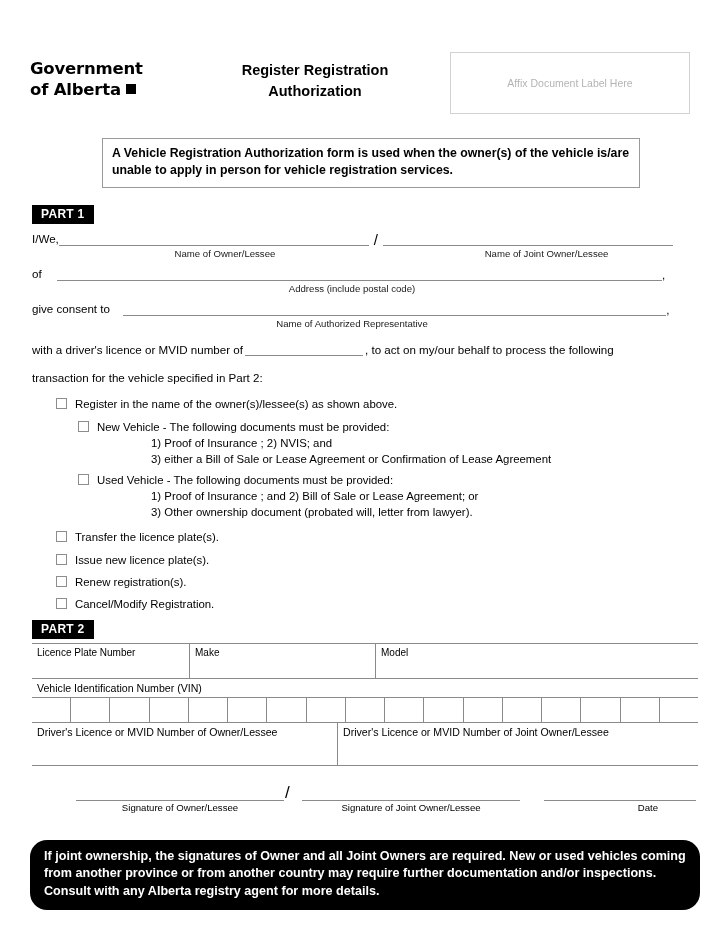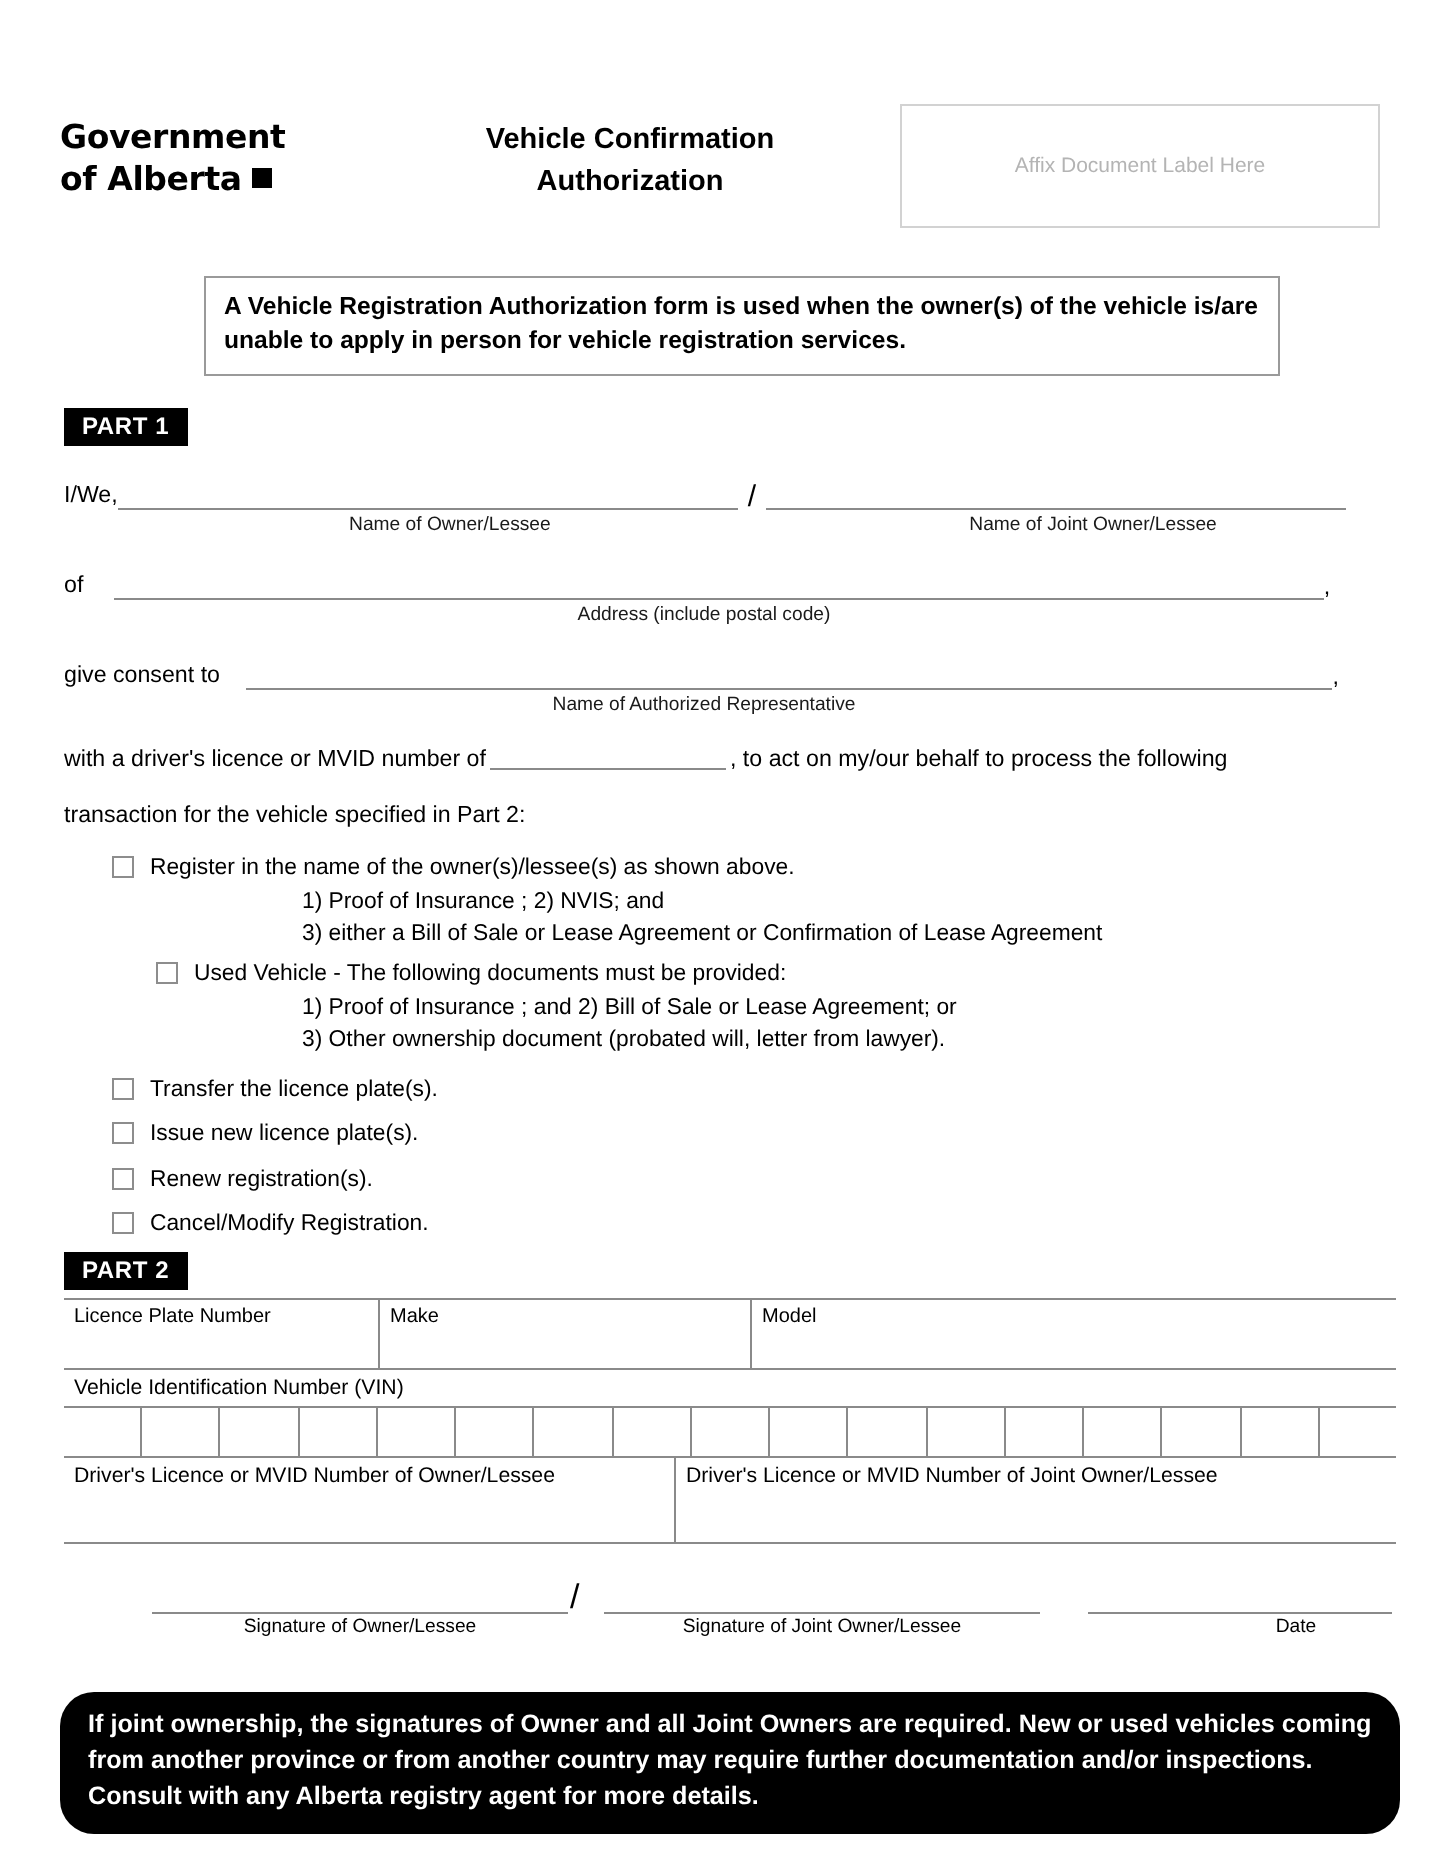--- a/index.html
+++ b/index.html
@@ -73,21 +73,21 @@
     display: inline-block;
   }
   .part1-wrap { margin: 16px 0 0 32px; }
   .part2-wrap { margin: 6px 0 0 32px; }
 
   
   .body1 {
     margin: 0 30px 0 32px;
     font-size: 11.6px;
   }
-  .fieldrow { position: relative; margin-top: 18px; }
+  .fieldrow { position: relative; margin-top: 8px; }
   .lead { display: inline-block; vertical-align: bottom; padding-bottom: 1px; }
   .rule {
     display: inline-block;
     border-bottom: 1px solid #8a8a8a;
     height: 13px;
     vertical-align: bottom;
   }
   .slash {
     display: inline-block;
     font-size: 15px;
@@ -215,21 +215,21 @@
 <body>
 
 <div class="page">
 
   <div class="header">
     <div class="gov-logo">
       <div>Government</div>
       <div><span>of Alberta</span><span class="sq"></span></div>
     </div>
     <div class="form-title">
-      <div>Vehicle Confirmation</div>
+      <div>Register Registration</div>
       <div>Authorization</div>
     </div>
     <div class="affix-box">
       <span>Affix Document Label Here</span>
     </div>
   </div>
 
   <div class="instruction">
     <span>A Vehicle Registration Authorization form is used when the owner(s) of the vehicle is/are unable to apply in person for vehicle registration services.</span>
   </div>
@@ -267,20 +267,24 @@
     </div>
     <div class="para">transaction for the vehicle specified in Part 2:</div>
 
     <div class="cb-list">
 
       <div class="cb-item">
         <span class="cb"></span>
         <span class="cb-label">Register in the name of the owner(s)/lessee(s) as shown above.</span>
       </div>
 
+      <div class="cb-item indent1">
+        <span class="cb"></span>
+        <span class="cb-label">New Vehicle - The following documents must be provided:</span>
+      </div>
       <div class="sub-lines">
         <div>1) Proof of Insurance ; 2) NVIS; and</div>
         <div>3) either a Bill of Sale or Lease Agreement or Confirmation of Lease Agreement</div>
       </div>
 
       <div class="cb-item indent1 tight">
         <span class="cb"></span>
         <span class="cb-label">Used Vehicle - The following documents must be provided:</span>
       </div>
       <div class="sub-lines">

